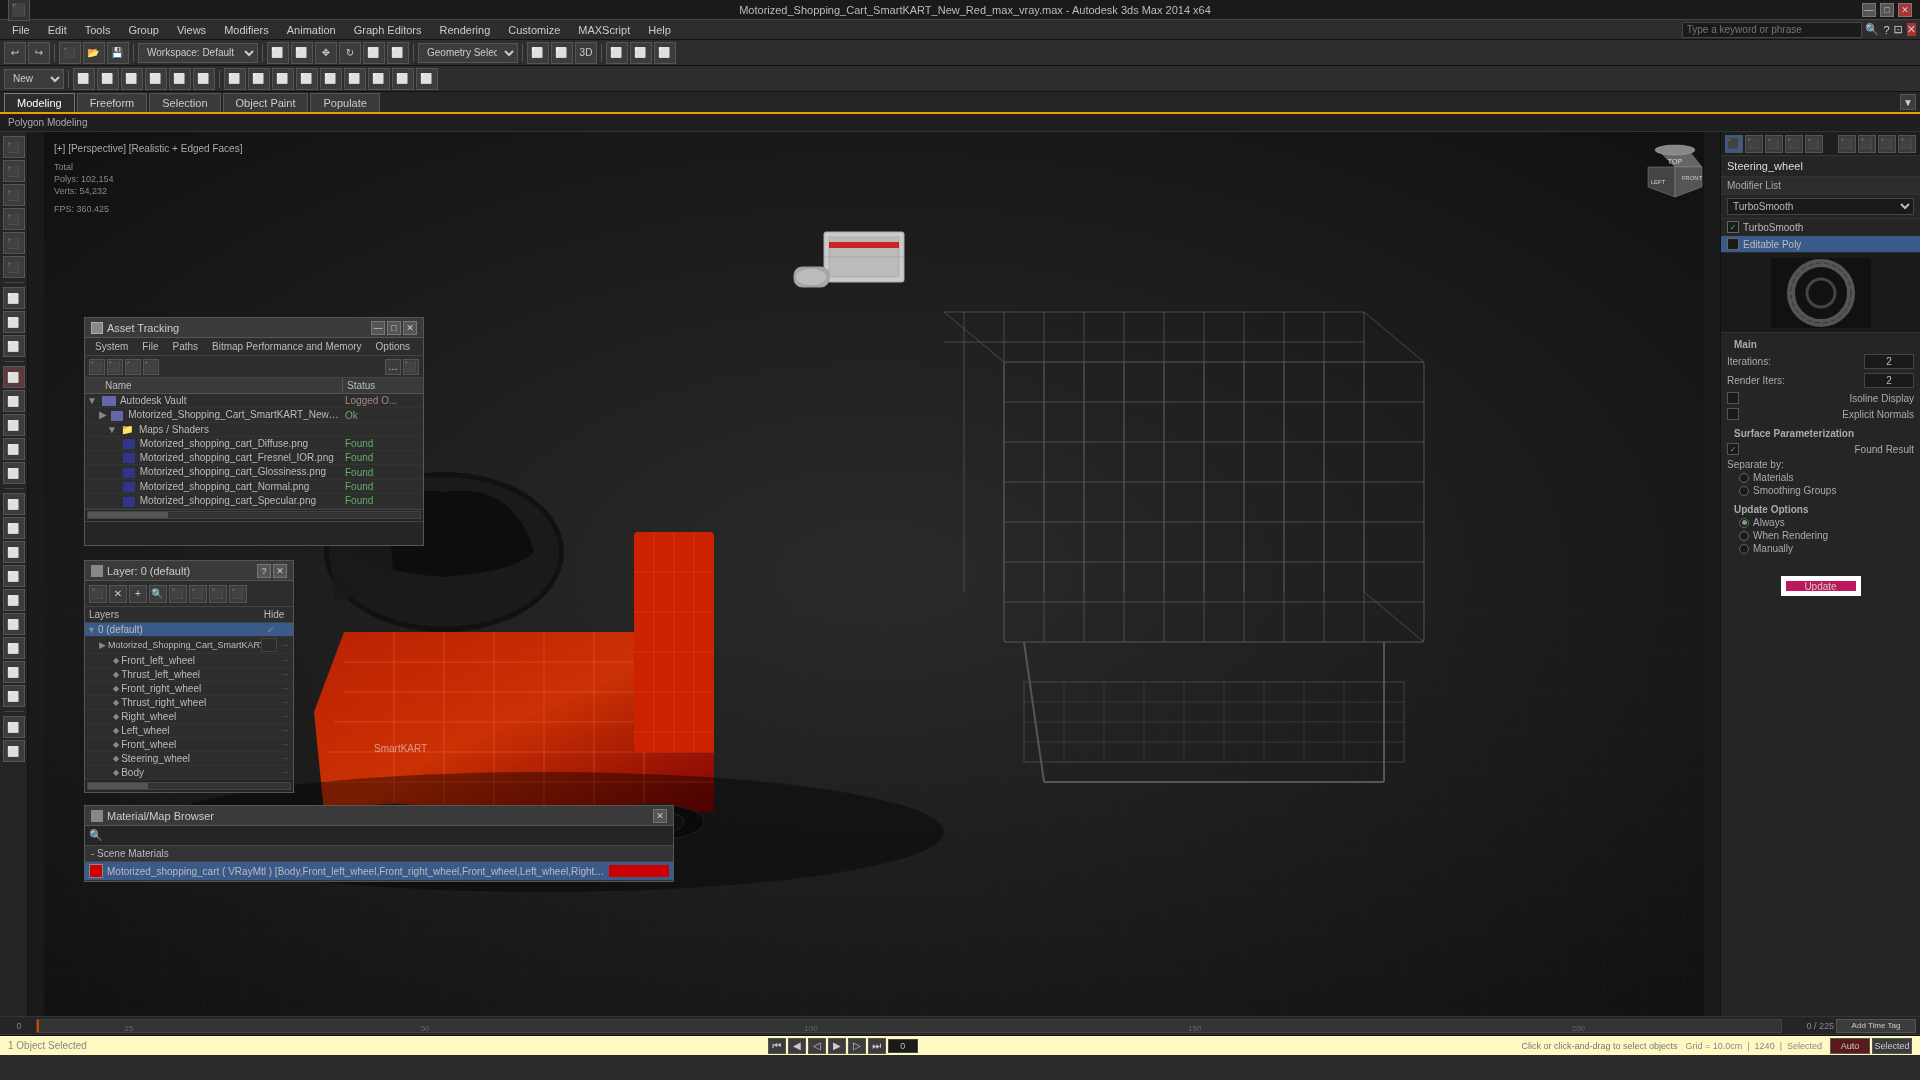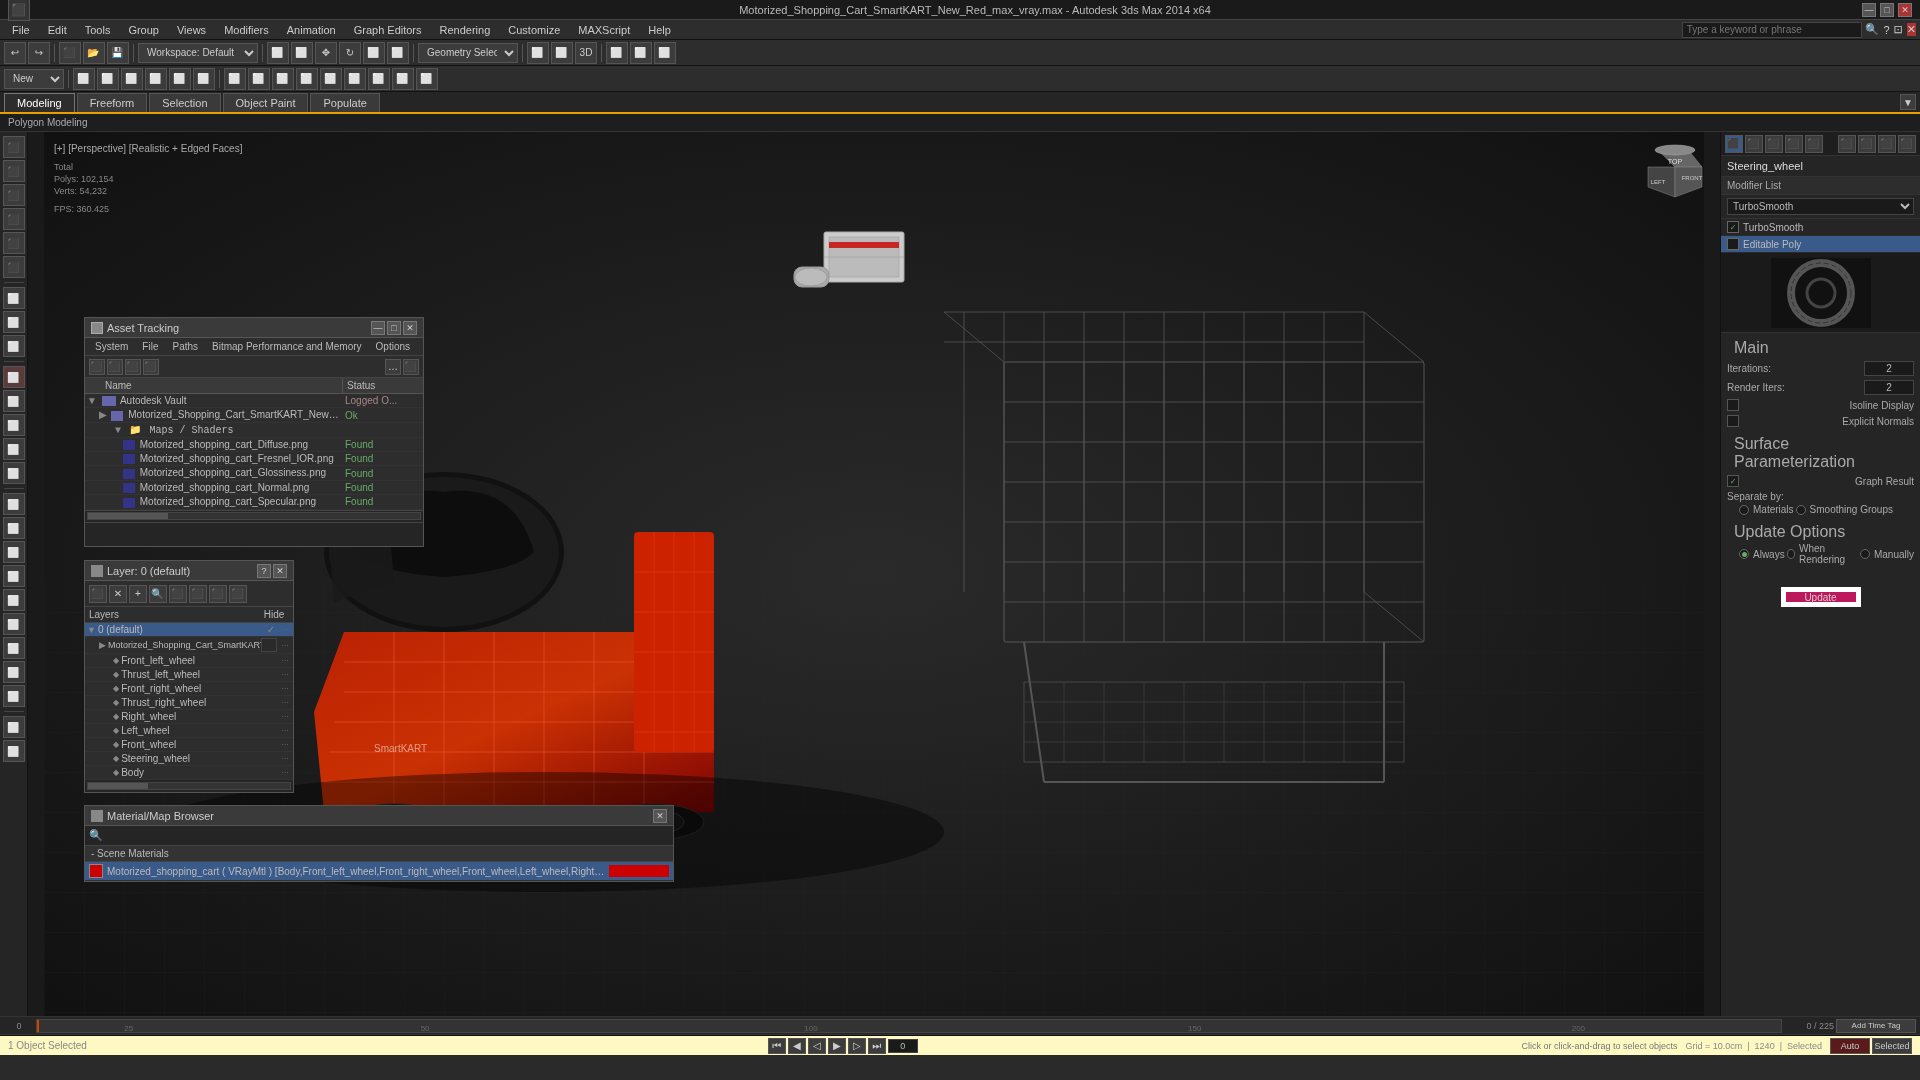--- a/index.html
+++ b/index.html
@@ -193,21 +193,21 @@
     #asset-panel { top: 185px; left: 56px; width: 340px; }
     #asset-menu { height: 18px; background: #2d2d2d; display: flex; align-items: center; padding: 0 4px; gap: 2px; border-bottom: 1px solid #444; }
     .asset-menu-item { padding: 1px 6px; font-size: 10px; color: #bbb; cursor: pointer; }
     #asset-toolbar { height: 22px; background: #2d2d2d; display: flex; align-items: center; padding: 0 4px; gap: 2px; border-bottom: 1px solid #444; }
     #asset-table { width: 100%; }
     #asset-table-header { display: flex; background: #3a3a3a; border-bottom: 1px solid #555; }
     .at-col-name { flex: 1; padding: 2px 20px; font-size: 10px; color: #bbb; border-right: 1px solid #555; }
     .at-col-status { width: 80px; padding: 2px 4px; font-size: 10px; color: #bbb; }
     .at-row { display: flex; align-items: center; border-bottom: 1px solid #333; }
     .at-row.indent1 { padding-left: 12px; }
-    .at-row.indent2 { padding-left: 28px; font-family: Liberation Mono, monospace; }
+    .at-row.indent2 { padding-left: 20px; }
     .at-row.indent3 { padding-left: 36px; }
     .at-cell-name { flex: 1; padding: 1px 2px; font-size: 10px; color: #bbb; white-space: nowrap; overflow: hidden; text-overflow: ellipsis; }
     .at-cell-status { width: 80px; padding: 1px 2px; font-size: 10px; color: #6a6; }
     #asset-scrollbar { height: 12px; background: #252525; border-top: 1px solid #444; display: flex; align-items: center; padding: 0 2px; }
     #asset-footer { height: 24px; background: #252525; border-top: 1px solid #444; }
 
     
     #layer-panel { top: 428px; left: 56px; width: 210px; }
     #layer-toolbar { height: 26px; background: #2d2d2d; display: flex; align-items: center; padding: 0 4px; gap: 2px; border-bottom: 1px solid #444; }
     #layer-header-row { display: flex; align-items: center; background: #2d2d2d; border-bottom: 1px solid #444; padding: 2px 4px; }
@@ -282,21 +282,21 @@
       border-bottom: 1px solid #333;
       display: flex;
       align-items: center;
       justify-content: center;
     }
     #turbosmooth-params {
       padding: 4px 6px;
       flex: 1;
       overflow-y: auto;
     }
-    .param-section-title { font-size: 16px; color: #aaa; font-weight: normal; padding: 2px 7px; }
+    .param-section-title { font-size: 10px; color: #aaa; font-weight: bold; padding: 2px 7px; }
     .param-row { display: flex; align-items: center; justify-content: space-between; padding: 2px 0; }
     .param-label { font-size: 10px; color: #aaa; }
     .param-value {
       width: 50px;
       background: #1a1a1a;
       border: 1px solid #444;
       color: #bbb;
       font-size: 10px;
       text-align: center;
       padding: 1px 2px;
@@ -306,21 +306,21 @@
       width: 80px;
       height: 20px;
       background: #be185d;
       border: 5px solid #ffffff;
       color: #ccc;
       font-size: 10px;
       cursor: pointer;
       display: flex; align-items: center; justify-content: center;
       margin: 16px auto;
     }
-    .radio-group { display: flex; flex-direction: row; gap: 2px; padding-left: 12px; }
+    .radio-group { display: flex; flex-direction: column; gap: 2px; padding-left: 12px; }
     .radio-item { display: flex; align-items: center; gap: 4px; font-size: 10px; color: #aaa; }
     .radio-dot { width: 10px; height: 10px; border: 1px solid #666; border-radius: 50%; background: #1a1a1a; display: flex; align-items: center; justify-content: center; }
     .radio-dot.active::after { content: ''; width: 5px; height: 5px; border-radius: 50%; background: #6a6; display: block; margin: auto; }
 
     
     #bottom-status {
       height: 20px;
       background: #fef9c3;
       display: flex;
       align-items: center;
@@ -937,21 +937,21 @@
         <div class="param-checkbox"></div>
         <div class="param-label" style="margin-left:4px;">Isoline Display</div>
       </div>
       <div class="param-row">
         <div class="param-checkbox"></div>
         <div class="param-label" style="margin-left:4px;">Explicit Normals</div>
       </div>
       <div class="param-section-title" style="margin-top:4px;">Surface Parameterization</div>
       <div class="param-row">
         <div class="param-checkbox">✓</div>
-        <div class="param-label" style="margin-left:4px;">Graph Result</div>
+        <div class="param-label" style="margin-left:4px;">Found Result</div>
       </div>
       <div class="param-label" style="padding:2px 0;">Separate by:</div>
       <div class="radio-group">
         <div class="radio-item">
           <div class="radio-dot"></div>
           <span>Materials</span>
         </div>
         <div class="radio-item">
           <div class="radio-dot"></div>
           <span>Smoothing Groups</span>

